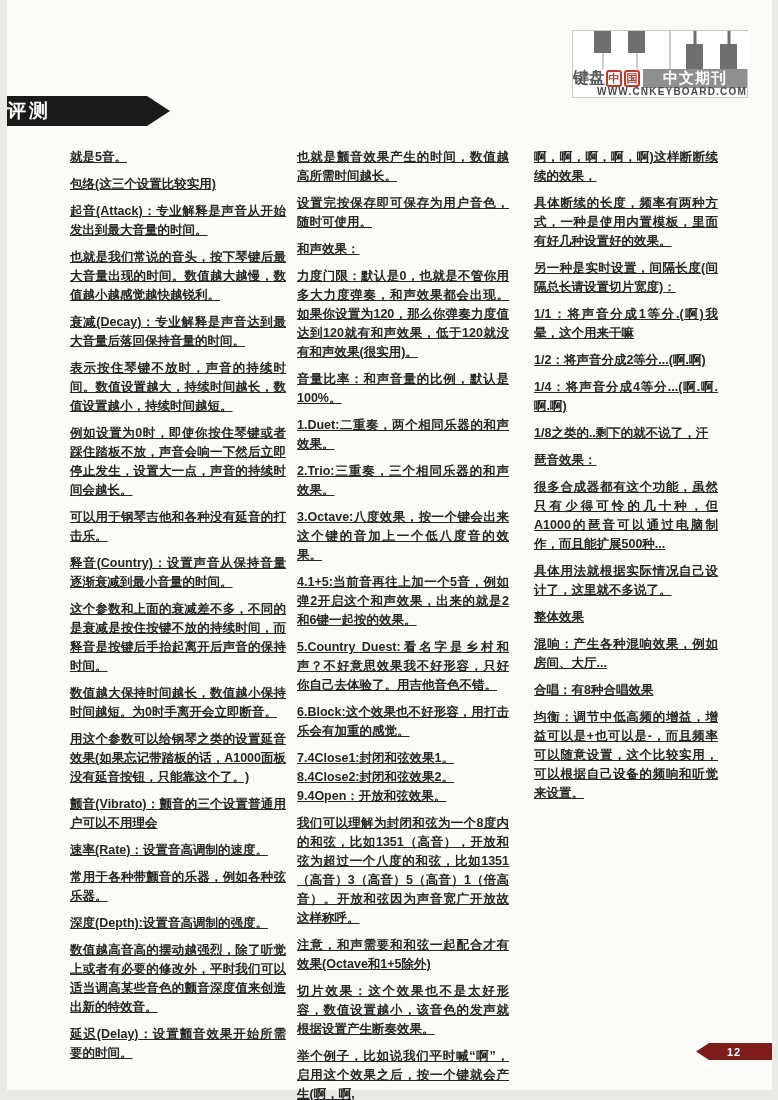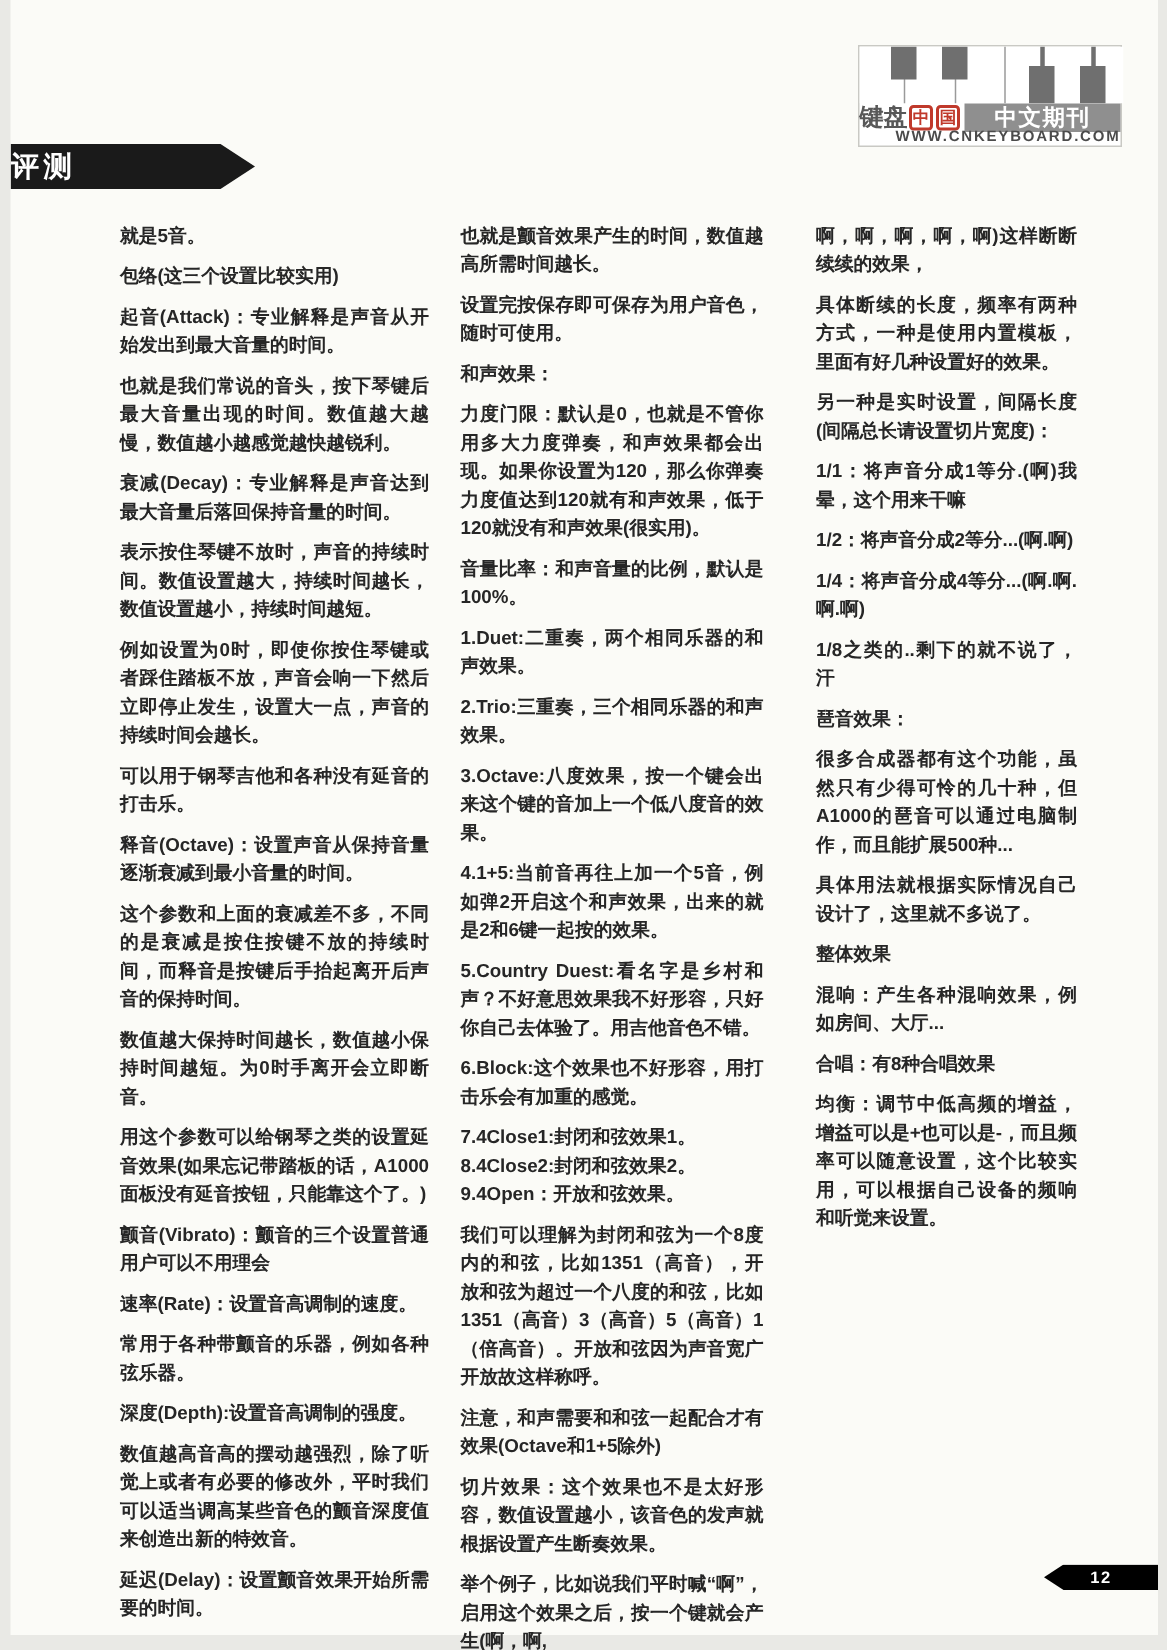--- a/index.html
+++ b/index.html
@@ -77,29 +77,30 @@
     font-size:12.5px;
     line-height:19px;
     color:#262626;
     font-weight:600;
     text-align:justify;
   }
   .col-1{left:57px;width:222px;}
   .col-2{left:284px;width:218px;}
   .col-3{left:521px;width:190px;}
   .para{
-    margin:0 0 8px 16px;
+    margin:0 0 8px 6px;
     white-space:pre-line;
+    text-decoration:underline;
   }
   
   .page-number-banner{
     position:absolute;
     right:0; bottom:30px;
     width:76px; height:17px;
-    background:#000000;
+    background:#7f1d1d;
     clip-path:polygon(0 50%,13px 0,100% 0,100% 100%,13px 100%);
     display:flex;align-items:center;justify-content:center;
   }
   .page-number-banner span{
     color:#ffffff;font-size:11px;font-weight:bold;
     letter-spacing:1px;
   }
 </style>
 </head>
 <body>
@@ -134,21 +135,21 @@
 
   <div class="col col-1">
       <p class="para">就是5音。</p>
       <p class="para">包络(这三个设置比较实用)</p>
       <p class="para">起音(Attack)：专业解释是声音从开始发出到最大音量的时间。</p>
       <p class="para">也就是我们常说的音头，按下琴键后最大音量出现的时间。数值越大越慢，数值越小越感觉越快越锐利。</p>
       <p class="para">衰减(Decay)：专业解释是声音达到最大音量后落回保持音量的时间。</p>
       <p class="para">表示按住琴键不放时，声音的持续时间。数值设置越大，持续时间越长，数值设置越小，持续时间越短。</p>
       <p class="para">例如设置为0时，即使你按住琴键或者踩住踏板不放，声音会响一下然后立即停止发生，设置大一点，声音的持续时间会越长。</p>
       <p class="para">可以用于钢琴吉他和各种没有延音的打击乐。</p>
-      <p class="para">释音(Octave)：设置声音从保持音量逐渐衰减到最小音量的时间。</p>
+      <p class="para">释音(Country)：设置声音从保持音量逐渐衰减到最小音量的时间。</p>
       <p class="para">这个参数和上面的衰减差不多，不同的是衰减是按住按键不放的持续时间，而释音是按键后手抬起离开后声音的保持时间。</p>
       <p class="para">数值越大保持时间越长，数值越小保持时间越短。为0时手离开会立即断音。</p>
       <p class="para">用这个参数可以给钢琴之类的设置延音效果(如果忘记带踏板的话，A1000面板没有延音按钮，只能靠这个了。)</p>
       <p class="para">颤音(Vibrato)：颤音的三个设置普通用户可以不用理会</p>
       <p class="para">速率(Rate)：设置音高调制的速度。</p>
       <p class="para">常用于各种带颤音的乐器，例如各种弦乐器。</p>
       <p class="para">深度(Depth):设置音高调制的强度。</p>
       <p class="para">数值越高音高的摆动越强烈，除了听觉上或者有必要的修改外，平时我们可以适当调高某些音色的颤音深度值来创造出新的特效音。</p>
       <p class="para">延迟(Delay)：设置颤音效果开始所需要的时间。</p>
     </div>

